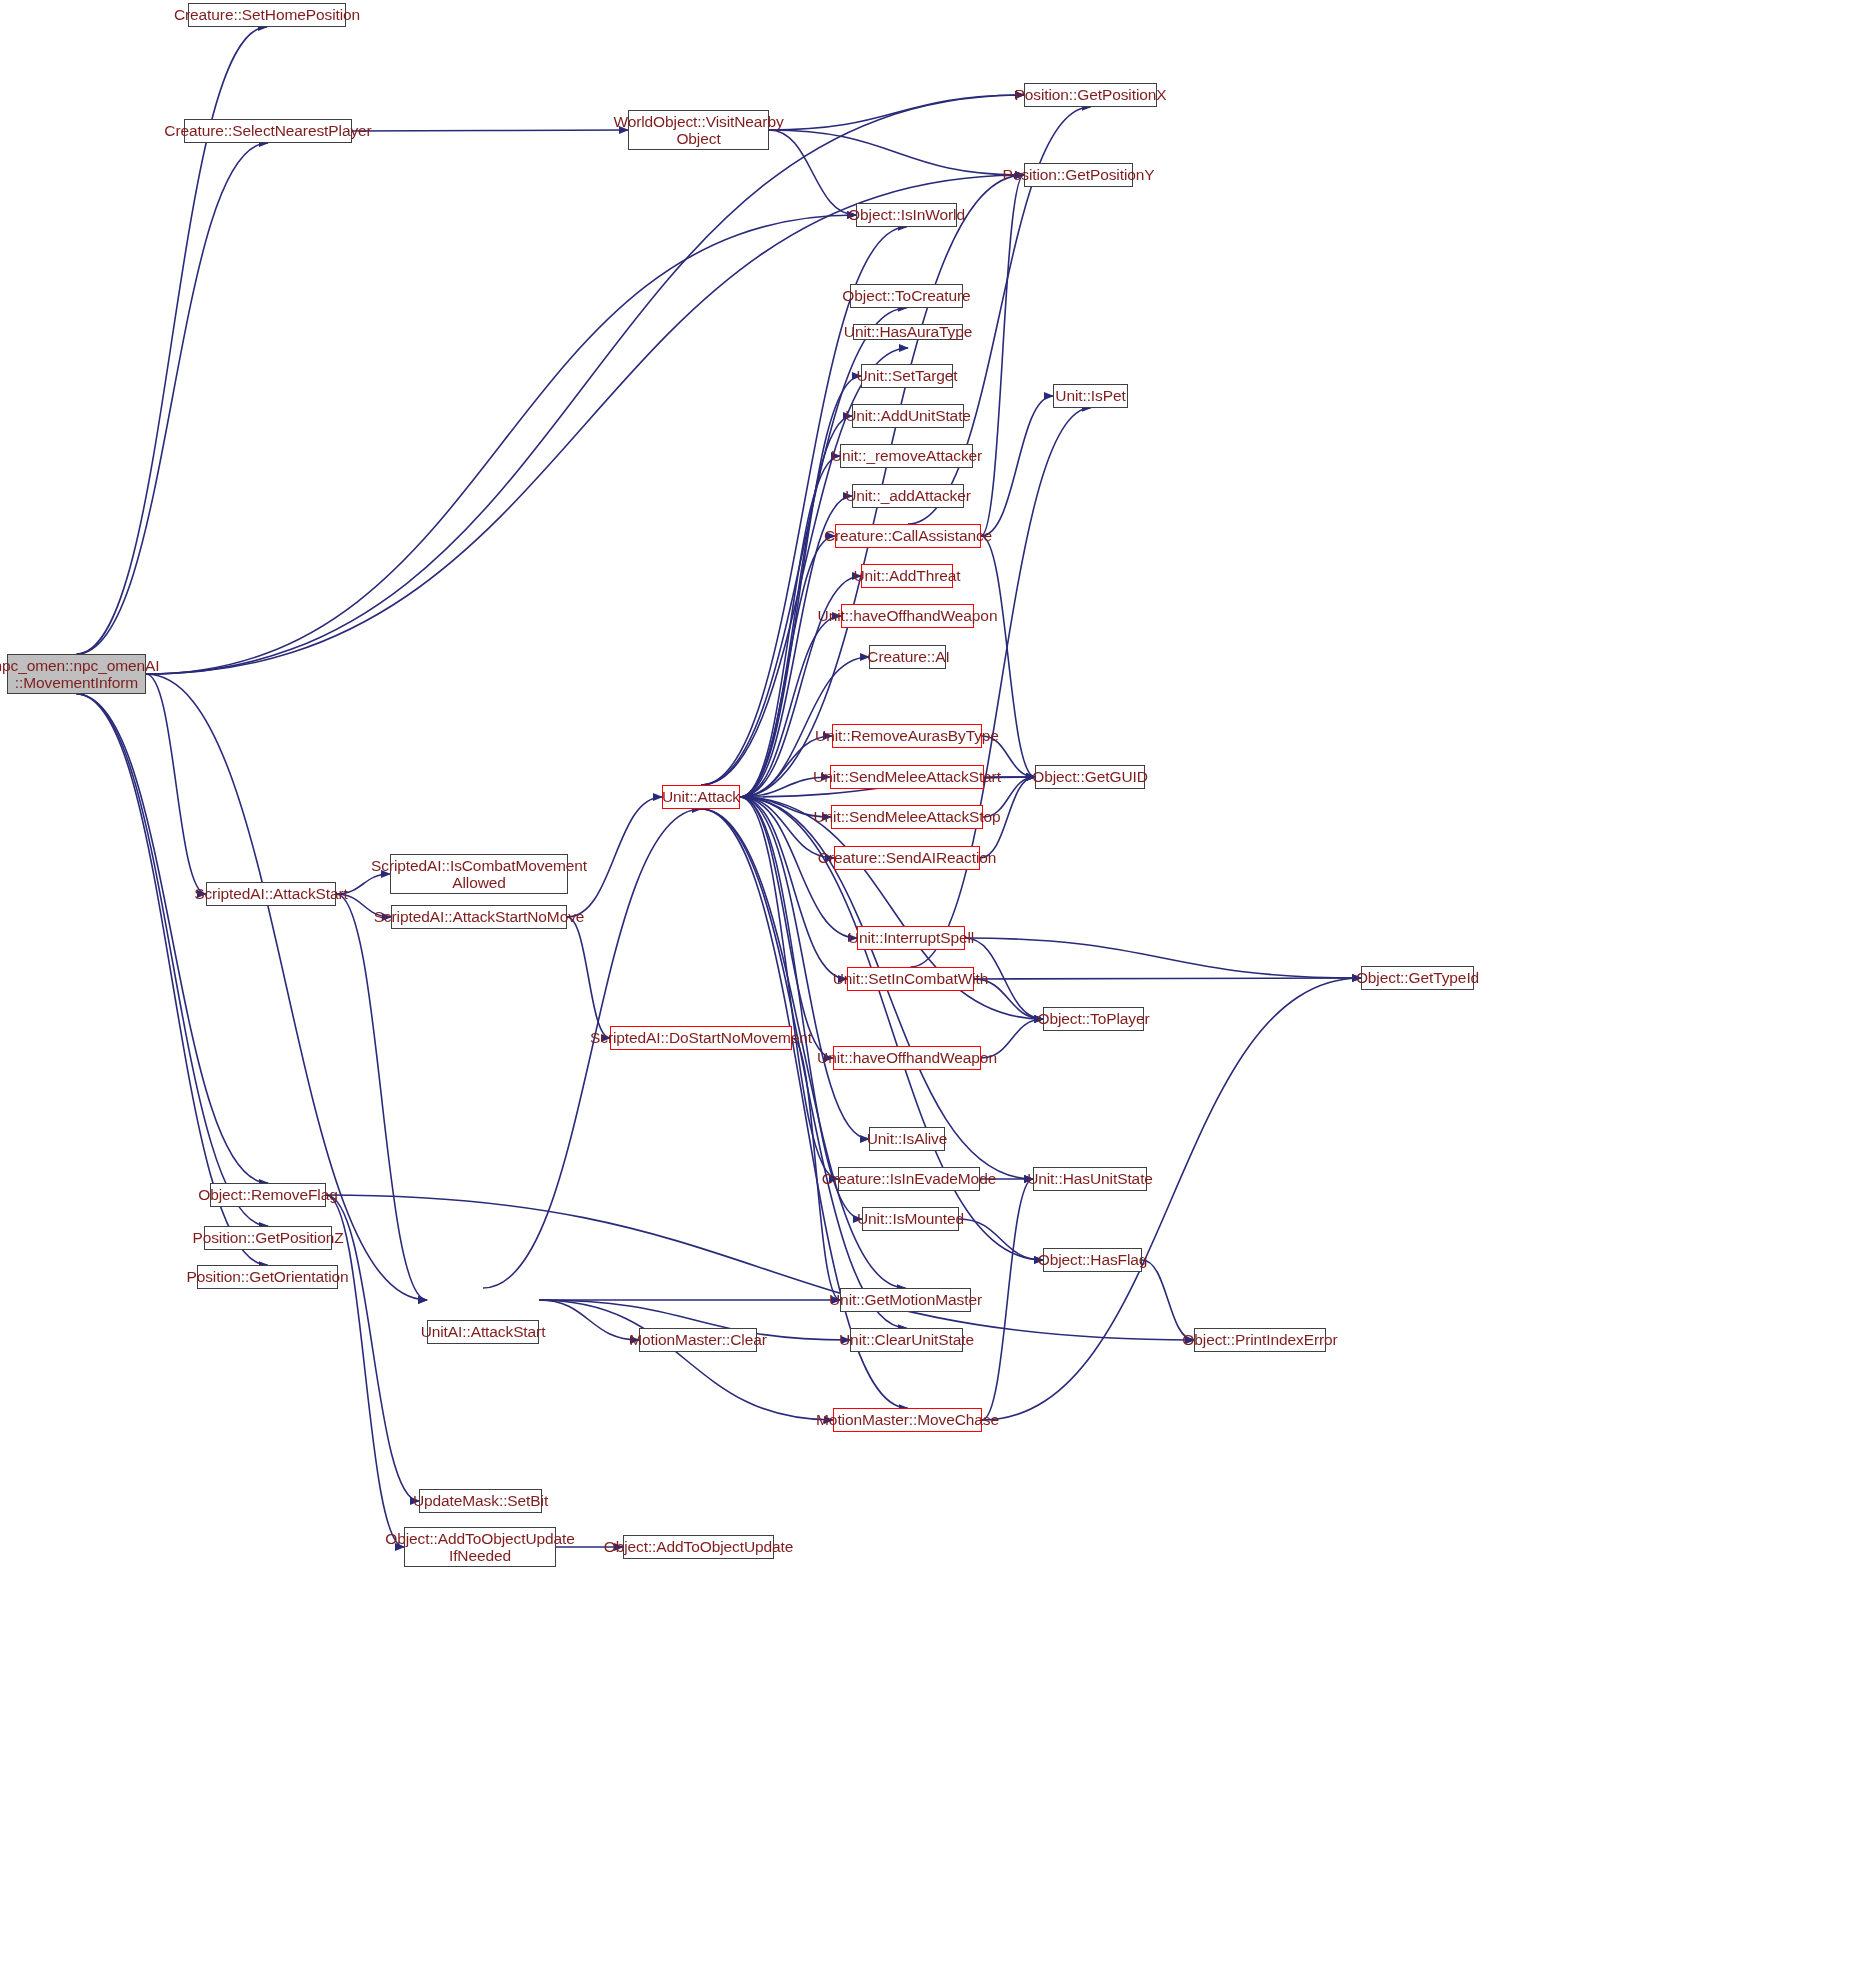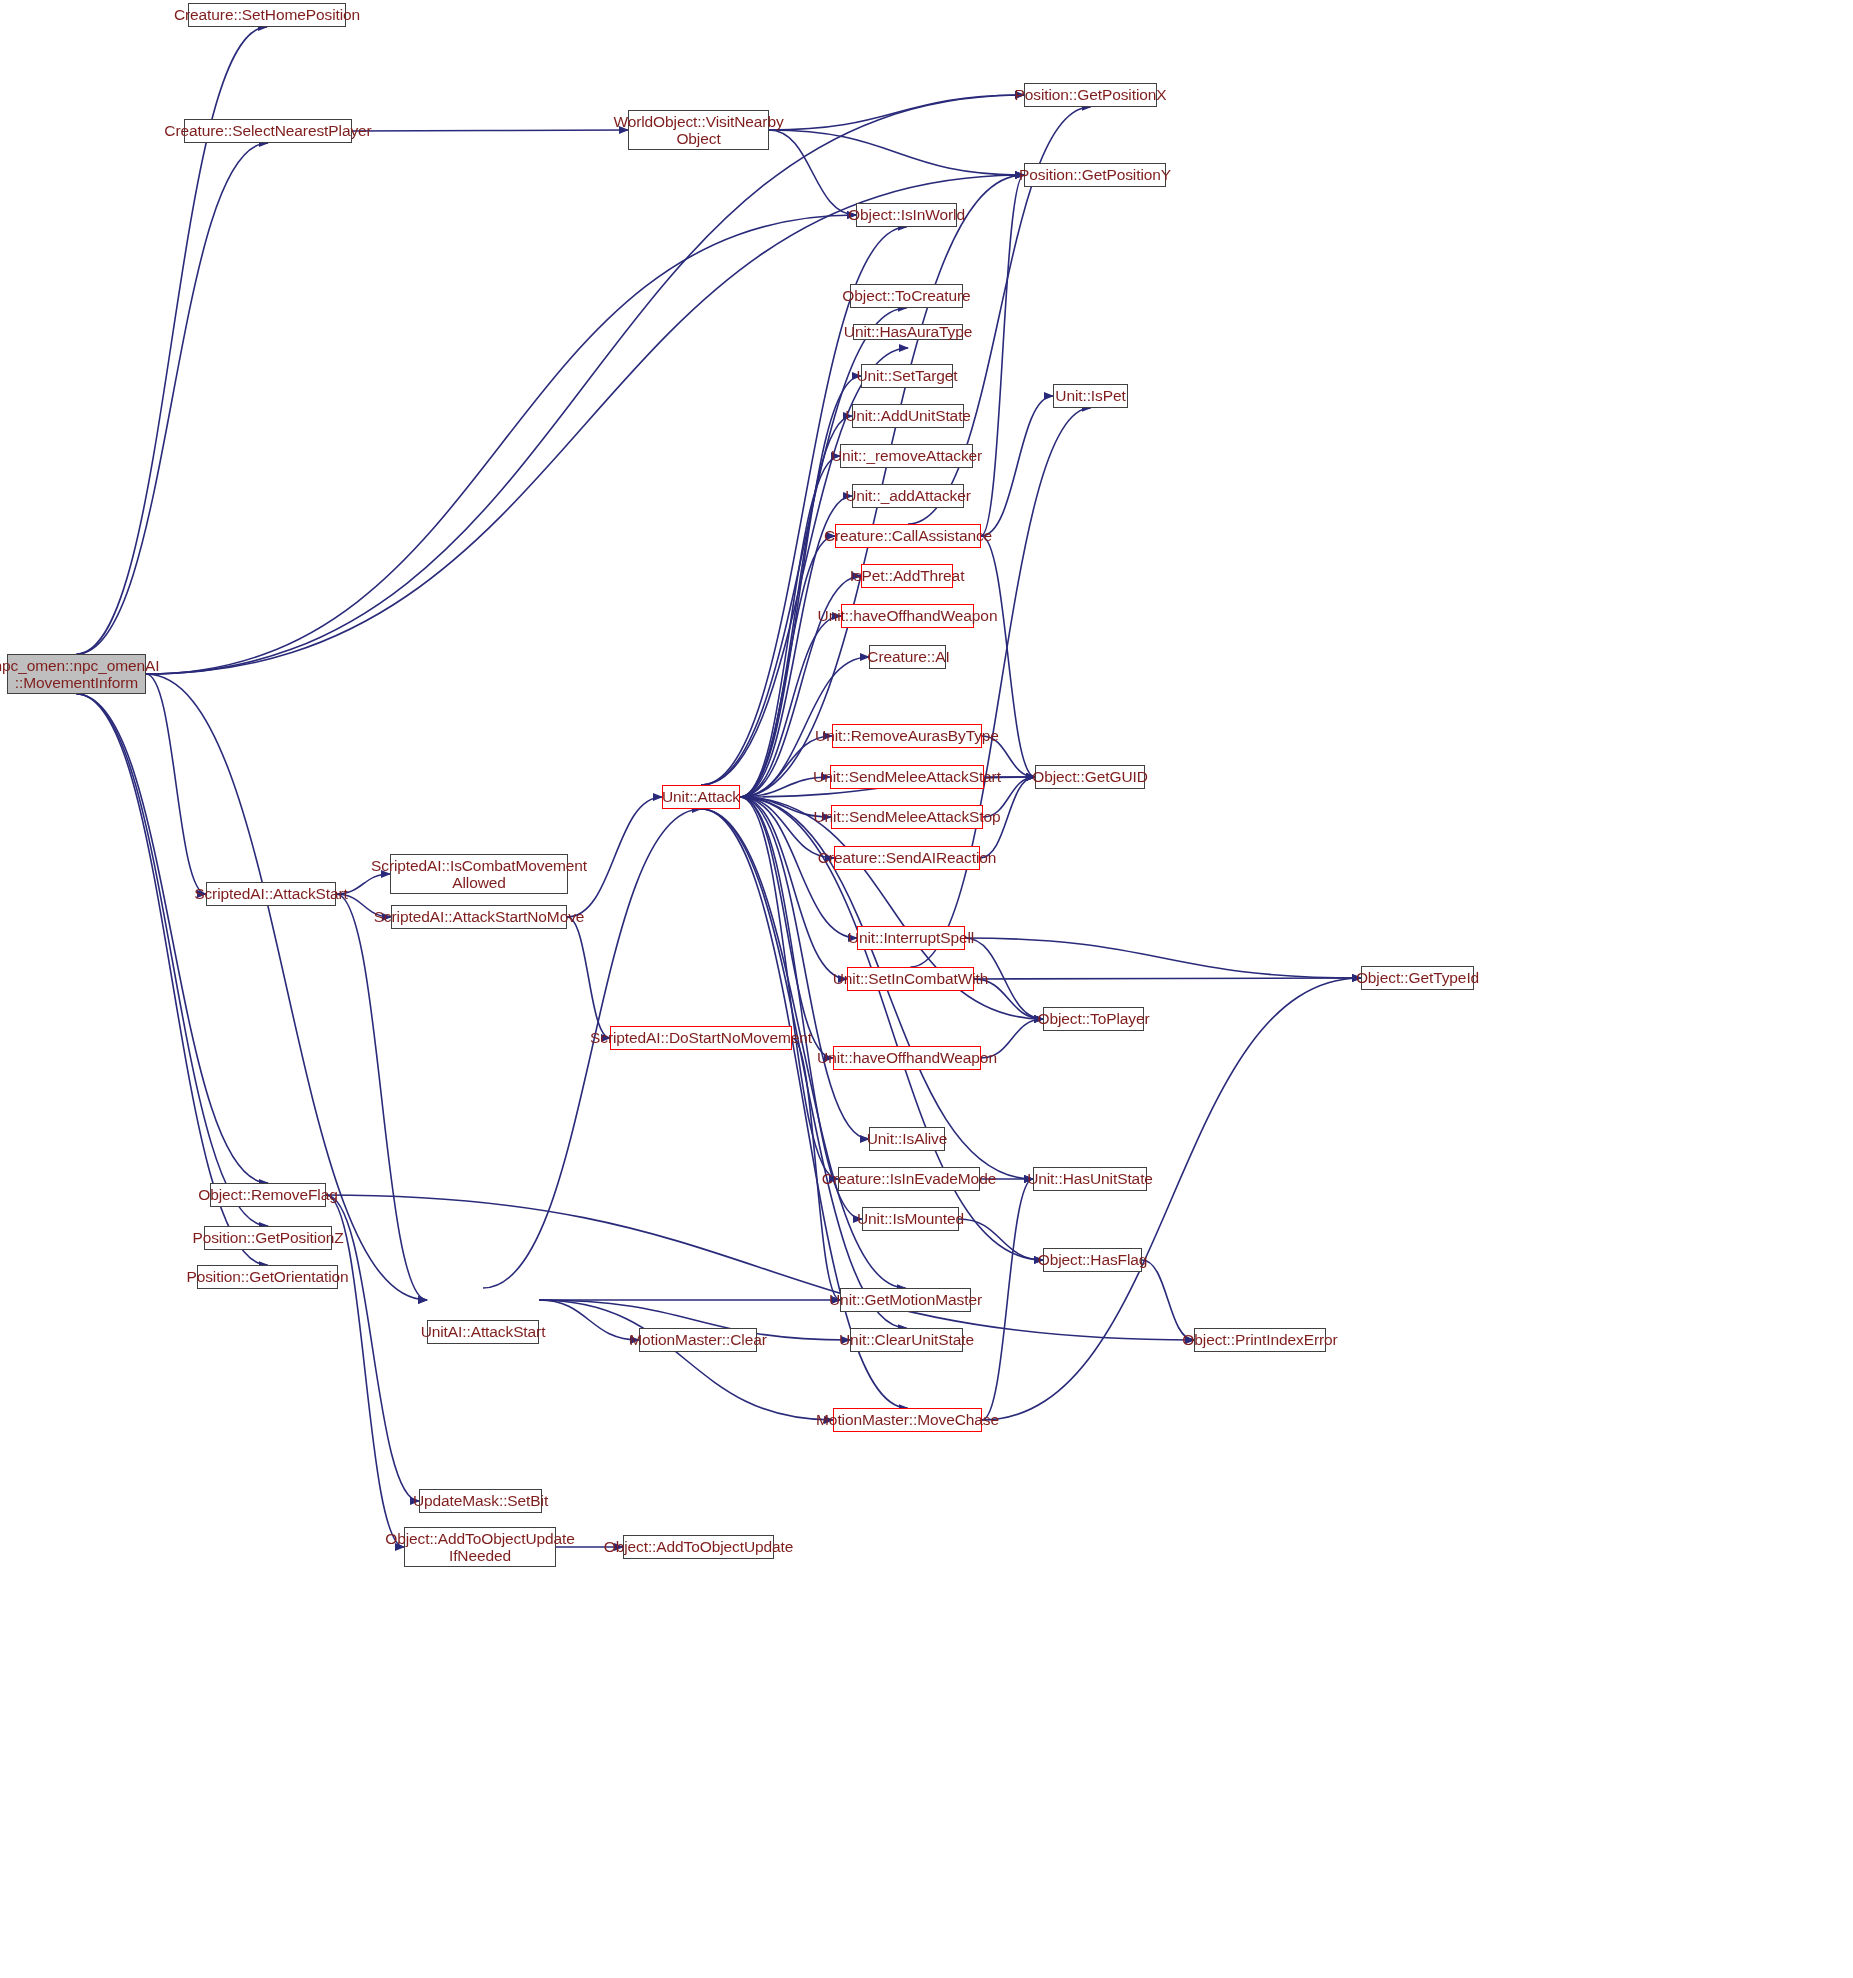--- a/index.html
+++ b/index.html
@@ -135,31 +135,31 @@
         <path d="M982,1420 C1007.5,1420 1007.5,1179 1033,1179"></path>
       </g>
   </svg>
 <div class="node root" style="left: 7px; top: 654px; width: 139px; height: 40px;">npc_omen::npc_omenAI
 ::MovementInform</div>
     <div class="node" style="left: 188px; top: 3px; width: 158px; height: 24px;">Creature::SetHomePosition</div>
     <div class="node" style="left: 184px; top: 119px; width: 168px; height: 24px;">Creature::SelectNearestPlayer</div>
     <div class="node" style="left: 628px; top: 110px; width: 141px; height: 40px;">WorldObject::VisitNearby
 Object</div>
     <div class="node" style="left: 1024px; top: 83px; width: 133px; height: 24px;">Position::GetPositionX</div>
-    <div class="node" style="left: 1024px; top: 163px; width: 142px; height: 24px;">Position::GetPositionY</div>
+    <div class="node" style="left: 1024px; top: 163px; width: 109px; height: 24px;">Position::GetPositionY</div>
     <div class="node" style="left: 856px; top: 203px; width: 101px; height: 24px;">Object::IsInWorld</div>
     <div class="node" style="left: 850px; top: 284px; width: 113px; height: 24px;">Object::ToCreature</div>
     <div class="node" style="left: 853px; top: 324px; width: 110px; height: 16px;">Unit::HasAuraType</div>
     <div class="node" style="left: 861px; top: 364px; width: 92px; height: 24px;">Unit::SetTarget</div>
     <div class="node" style="left: 852px; top: 404px; width: 112px; height: 24px;">Unit::AddUnitState</div>
     <div class="node" style="left: 840px; top: 444px; width: 133px; height: 24px;">Unit::_removeAttacker</div>
     <div class="node" style="left: 852px; top: 484px; width: 112px; height: 24px;">Unit::_addAttacker</div>
     <div class="node" style="left: 1053px; top: 384px; width: 75px; height: 24px;">Unit::IsPet</div>
     <div class="node red" style="left: 835px; top: 524px; width: 146px; height: 24px;">Creature::CallAssistance</div>
-    <div class="node red" style="left: 861px; top: 564px; width: 92px; height: 24px;">IsPet::AddThreat</div>
+    <div class="node red" style="left: 861px; top: 564px; width: 92px; height: 24px;">Unit::AddThreat</div>
     <div class="node red" style="left: 841px; top: 604px; width: 133px; height: 24px;">Unit::haveOffhandWeapon</div>
     <div class="node" style="left: 869px; top: 645px; width: 77px; height: 24px; padding-left: 6px;">Creature::AI</div>
     <div class="node red" style="left: 832px; top: 724px; width: 150px; height: 24px;">Unit::RemoveAurasByType</div>
     <div class="node red" style="left: 830px; top: 765px; width: 154px; height: 24px;">Unit::SendMeleeAttackStart</div>
     <div class="node red" style="left: 662px; top: 785px; width: 78px; height: 24px;">Unit::Attack</div>
     <div class="node" style="left: 1035px; top: 765px; width: 110px; height: 24px;">Object::GetGUID</div>
     <div class="node red" style="left: 831px; top: 805px; width: 152px; height: 24px;">Unit::SendMeleeAttackStop</div>
     <div class="node red" style="left: 834px; top: 846px; width: 146px; height: 24px;">Creature::SendAIReaction</div>
     <div class="node" style="left: 390px; top: 854px; width: 178px; height: 40px;">ScriptedAI::IsCombatMovement
 Allowed</div>

